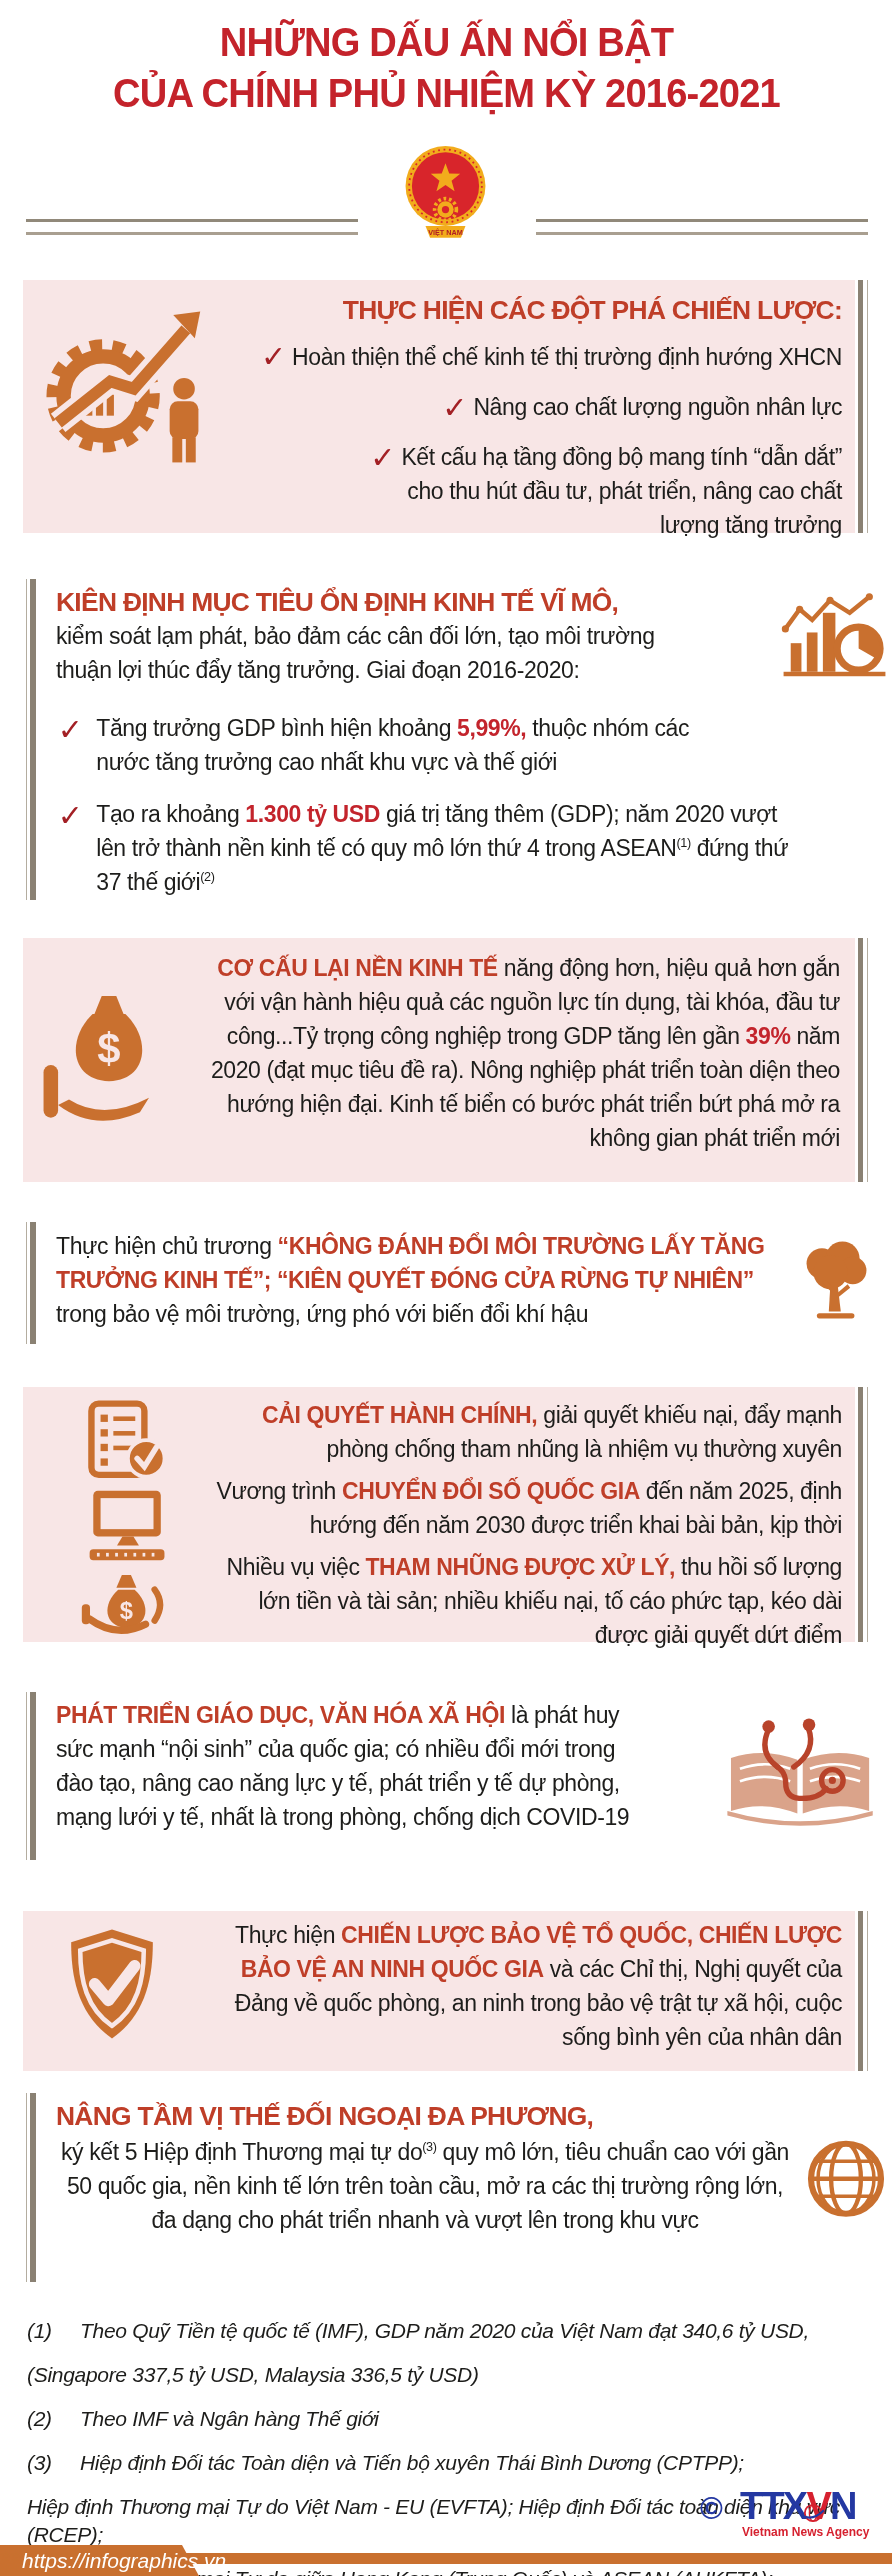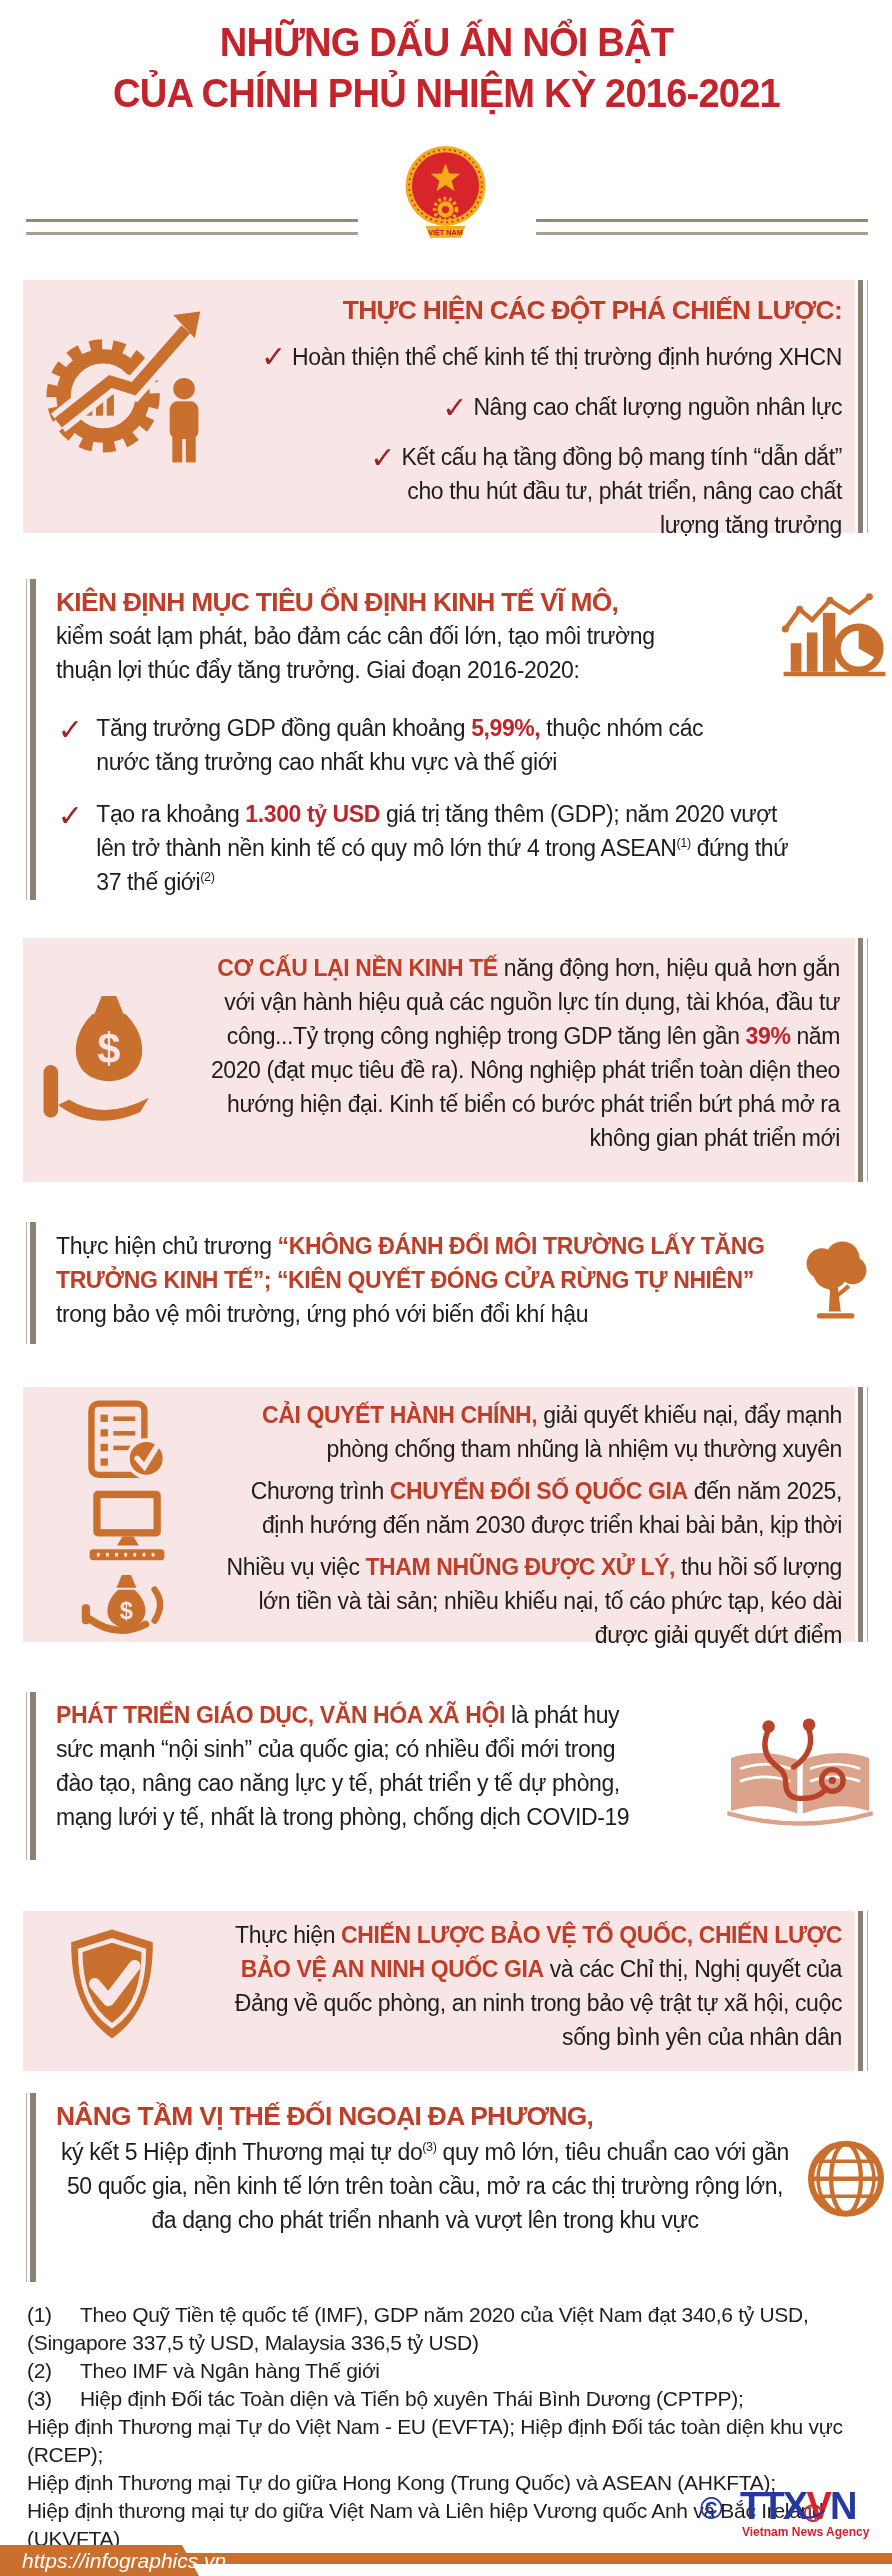--- a/index.html
+++ b/index.html
@@ -35,21 +35,21 @@
   .lbar-thick{position:absolute;left:30px;width:5.5px;top:0;bottom:0;background:var(--bar-dark);}
   .body-t{font-size:23px;line-height:34px;letter-spacing:-0.4px;}
   .head-t{font-size:26.4px;line-height:34px;font-weight:bold;color:var(--red-head);letter-spacing:-0.7px;}
   .lead{font-weight:bold;color:var(--red-head);}
   .num{font-weight:bold;color:var(--red-num);}
   .chk{font-family:"DejaVu Sans",sans-serif;font-weight:bold;color:var(--check);
        font-size:30px;line-height:1;position:relative;top:2.7px;padding:0 6.4px 0 1.8px;}
   .item-flex{display:flex;gap:7.3px;align-items:flex-start;}
   .item-flex .chk{flex:0 0 auto;top:4.6px;}
   sup{font-size:0.55em;line-height:0;}
-  .fnote{font-size:21px;line-height:28px;letter-spacing:-0.3px;}
+  .fnote{font-size:21px;line-height:28px;font-style:italic;letter-spacing:-0.3px;margin-top:16px;}
   .fnote .fn-num{display:inline-block;min-width:53px;}
   .footer-block{position:absolute;left:0;top:2545px;width:199px;height:31px;background:var(--orange);
                 clip-path:polygon(0 0,182px 0,199px 31px,0 31px);}
   .footer-strip{position:absolute;left:182px;right:0;top:2553px;height:11px;background:var(--orange);}
   .footer-url{position:absolute;left:22px;top:2549px;color:#fff;font-style:italic;font-size:21px;z-index:3;}
   .logo-wrap{position:absolute;left:700px;top:2485px;width:173px;height:53px;}
   .logo-c{position:absolute;left:0;top:5.5px;font-size:31px;color:var(--logo-blue);font-weight:bold;}
   .logo-word{position:absolute;left:40px;top:0;font-size:38px;font-weight:bold;letter-spacing:-1.8px;
              color:var(--logo-blue);font-family:"Liberation Sans",sans-serif;}
   .logo-v{color:var(--logo-red);position:relative;}
@@ -140,21 +140,21 @@
       <circle cx="88" cy="62" r="24" fill="none" stroke="var(--orange)" stroke-width="8"></circle>
       <path d="M88,62 L88,38 A24,24 0 0 1 109,74 Z" fill="var(--orange)"></path>
     </svg>
 
     <div class="abs" style="left:56px;top:5.5px;width:811px;">
       <div class="head-t">KIÊN ĐỊNH MỤC TIÊU ỔN ĐỊNH KINH TẾ VĨ MÔ,</div>
       <div class="body-t" style="max-width:638px;">kiểm soát lạm phát, bảo đảm các cân đối lớn, tạo môi trường thuận lợi thúc đẩy tăng trưởng. Giai đoạn 2016-2020:</div>
 
       <div class="item-flex body-t" style="margin-top:24px;max-width:656px;">
         <span class="chk">✓</span>
-        <span><span>Tăng trưởng GDP đồng quân khoảng </span><span class="num">5,99%,</span><span> thuộc nhóm các nước tăng trưởng cao nhất khu vực và thế giới</span></span>
+        <span><span>Tăng trưởng GDP bình hiện khoảng </span><span class="num">5,99%,</span><span> thuộc nhóm các nước tăng trưởng cao nhất khu vực và thế giới</span></span>
       </div>
 
       <div class="item-flex body-t" style="margin-top:18px;max-width:756px;">
         <span class="chk">✓</span>
         <span><span>Tạo ra khoảng </span><span class="num">1.300 tỷ USD</span><span> giá trị tăng thêm (GDP); năm 2020 vượt lên trở thành nền kinh tế có quy mô lớn thứ 4 trong ASEAN</span><sup>(1)</sup><span> đứng thứ 37 thế giới</span><sup>(2)</sup></span>
       </div>
     </div>
   </div>
 
   <div class="sec" style="top:938px;height:244px;">
@@ -240,21 +240,21 @@
       <path d="M82,26 q12,16 0,34" fill="none" stroke="var(--orange)" stroke-width="7" stroke-linecap="round"></path>
       <path d="M10,58 Q40,80 72,64" fill="none" stroke="var(--orange)" stroke-width="8" stroke-linecap="round"></path>
       <rect x="2" y="42" width="9" height="22" rx="4" fill="var(--orange)"></rect>
     </svg>
 
     <div class="abs" style="left:210px;right:51px;top:11px;text-align:right;">
       <div class="body-t">
         <span class="lead">CẢI QUYẾT HÀNH CHÍNH,</span><span> giải quyết khiếu nại, đẩy mạnh phòng chống tham nhũng là nhiệm vụ thường xuyên</span>
       </div>
       <div class="body-t" style="margin-top:8.2px;">
-        <span>Chương trình </span><span class="lead">CHUYỂN ĐỔI SỐ QUỐC GIA</span><span> đến năm 2025, định hướng đến năm 2030 được triển khai bài bản, kịp thời</span>
+        <span>Vương trình </span><span class="lead">CHUYỂN ĐỔI SỐ QUỐC GIA</span><span> đến năm 2025, định hướng đến năm 2030 được triển khai bài bản, kịp thời</span>
       </div>
       <div class="body-t" style="margin-top:8.2px;">
         <span>Nhiều vụ việc </span><span class="lead">THAM NHŨNG ĐƯỢC XỬ LÝ,</span><span> thu hồi số lượng lớn tiền và tài sản; nhiều khiếu nại, tố cáo phức tạp, kéo dài được giải quyết dứt điểm</span>
       </div>
     </div>
   </div>
 
   <div class="sec" style="top:1692px;height:168px;">
     <div class="lbar-thin"></div>
     <div class="lbar-thick"></div>

